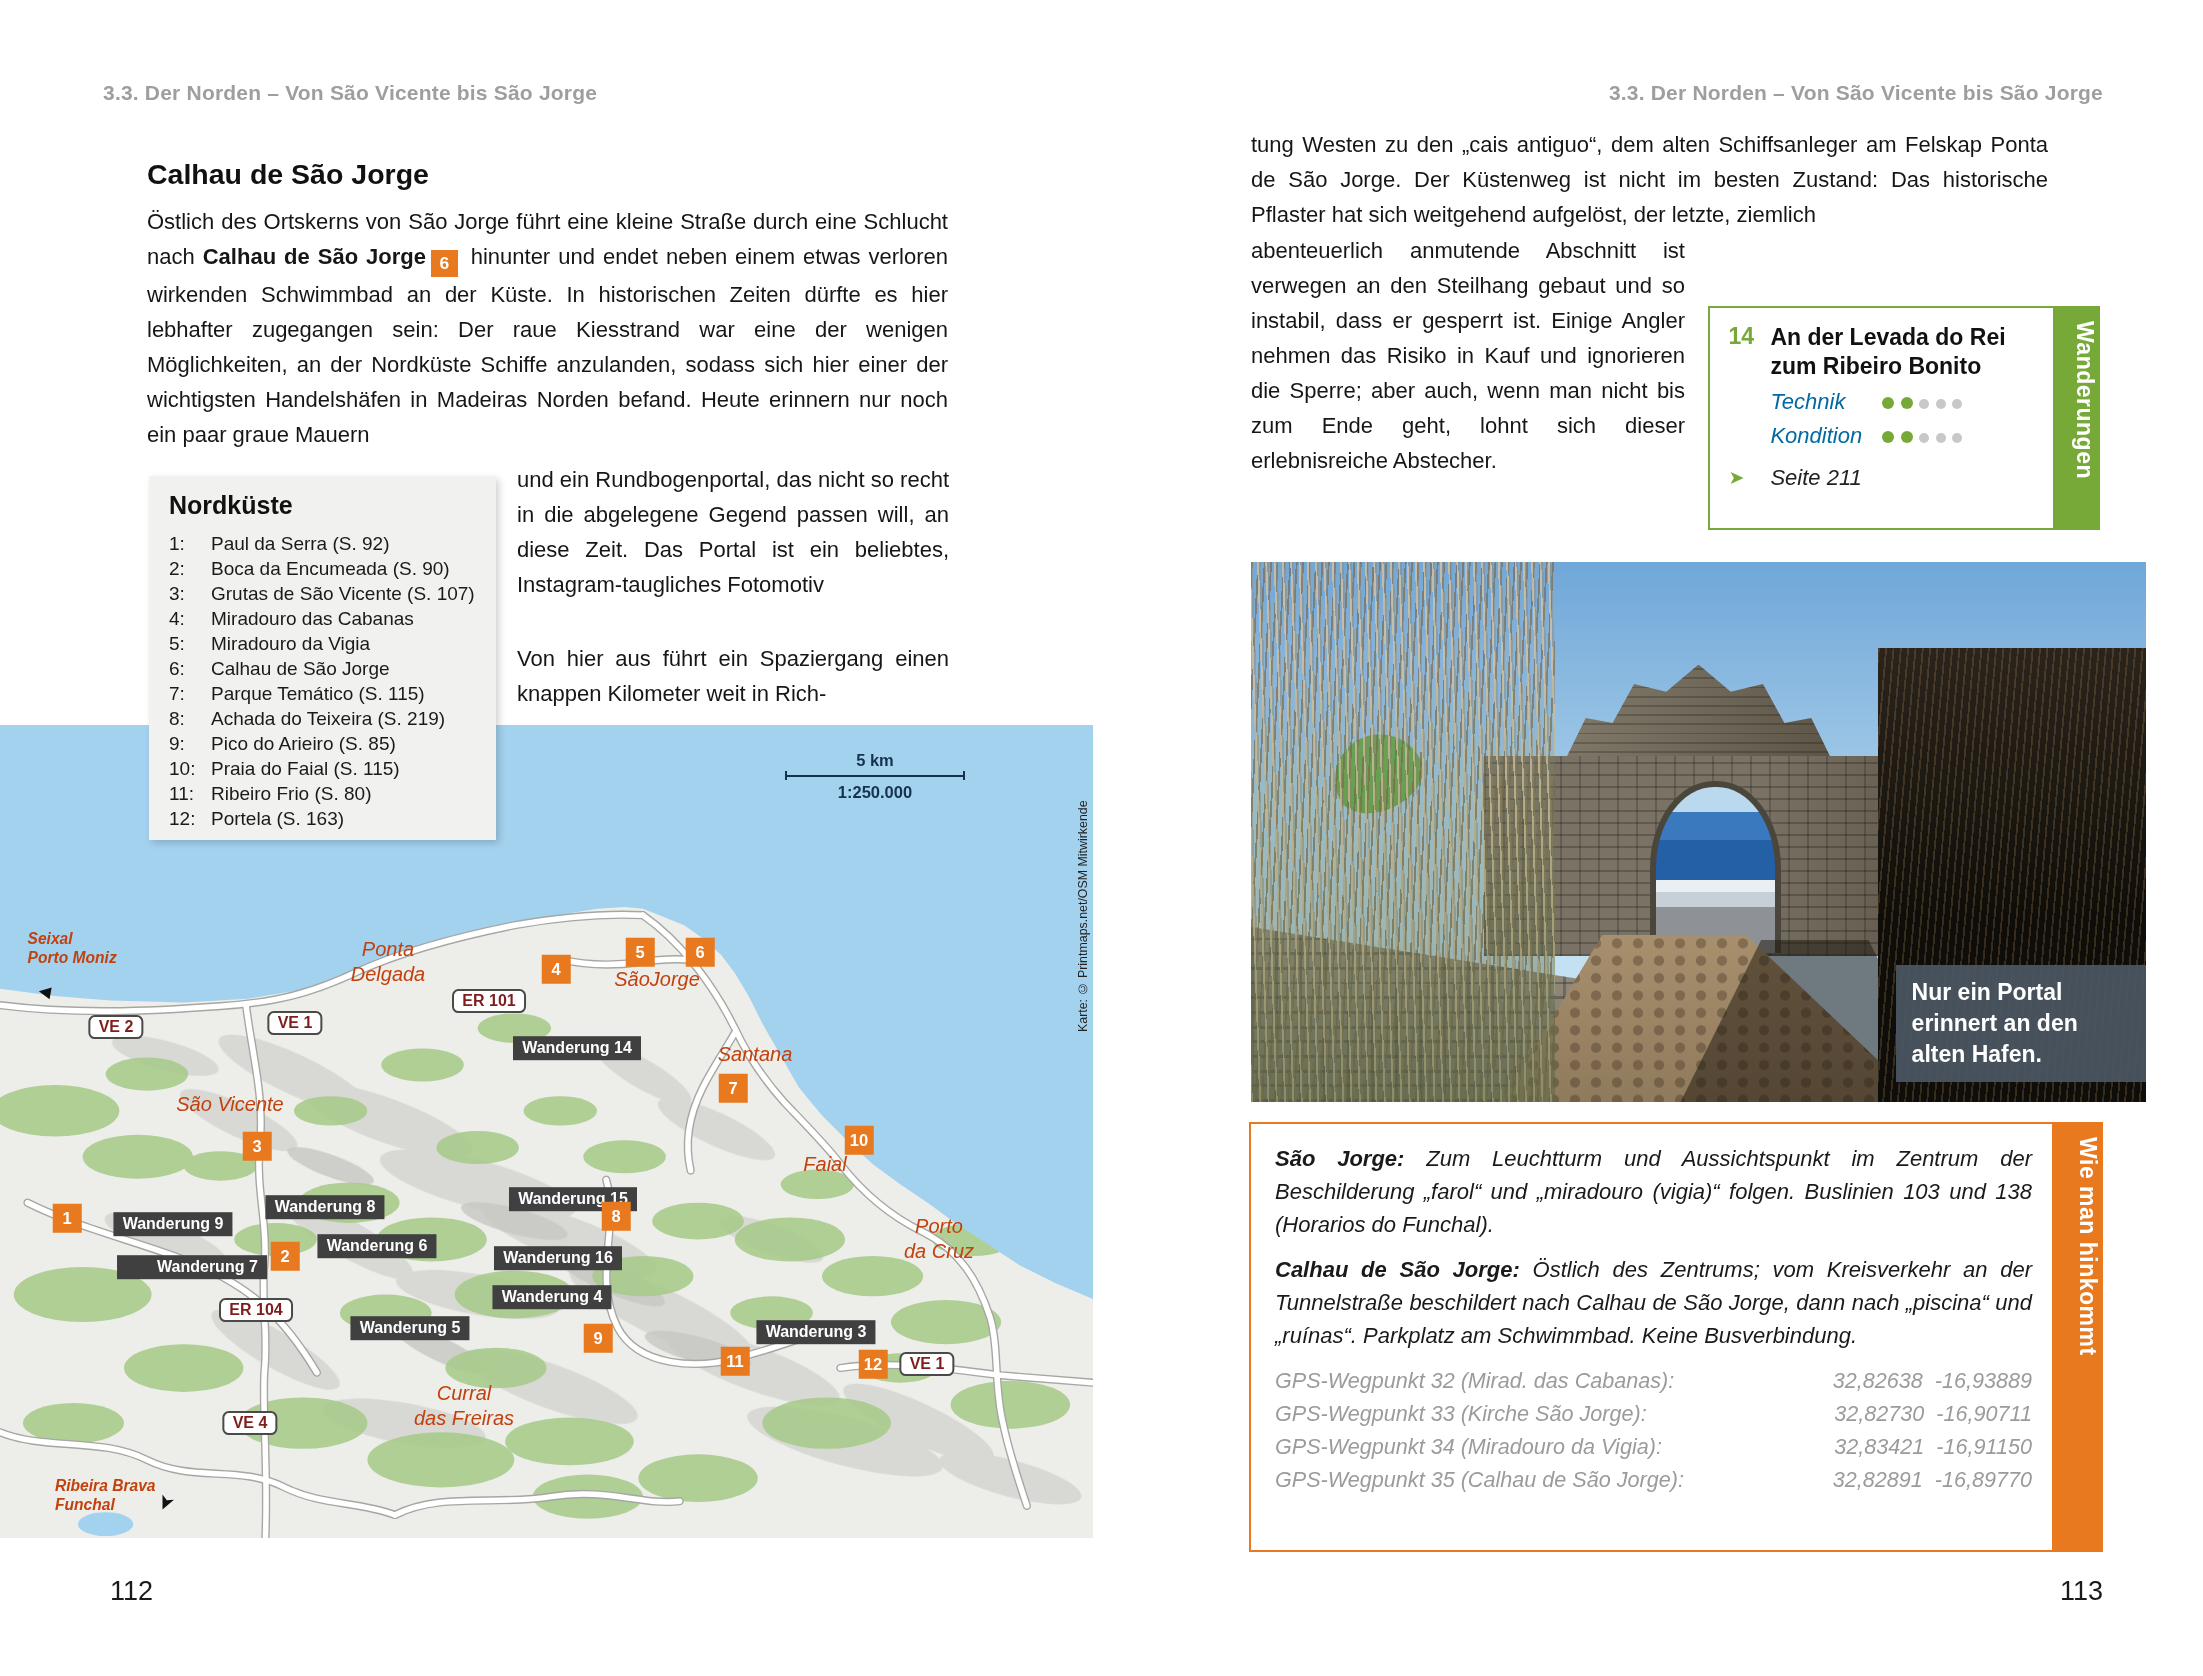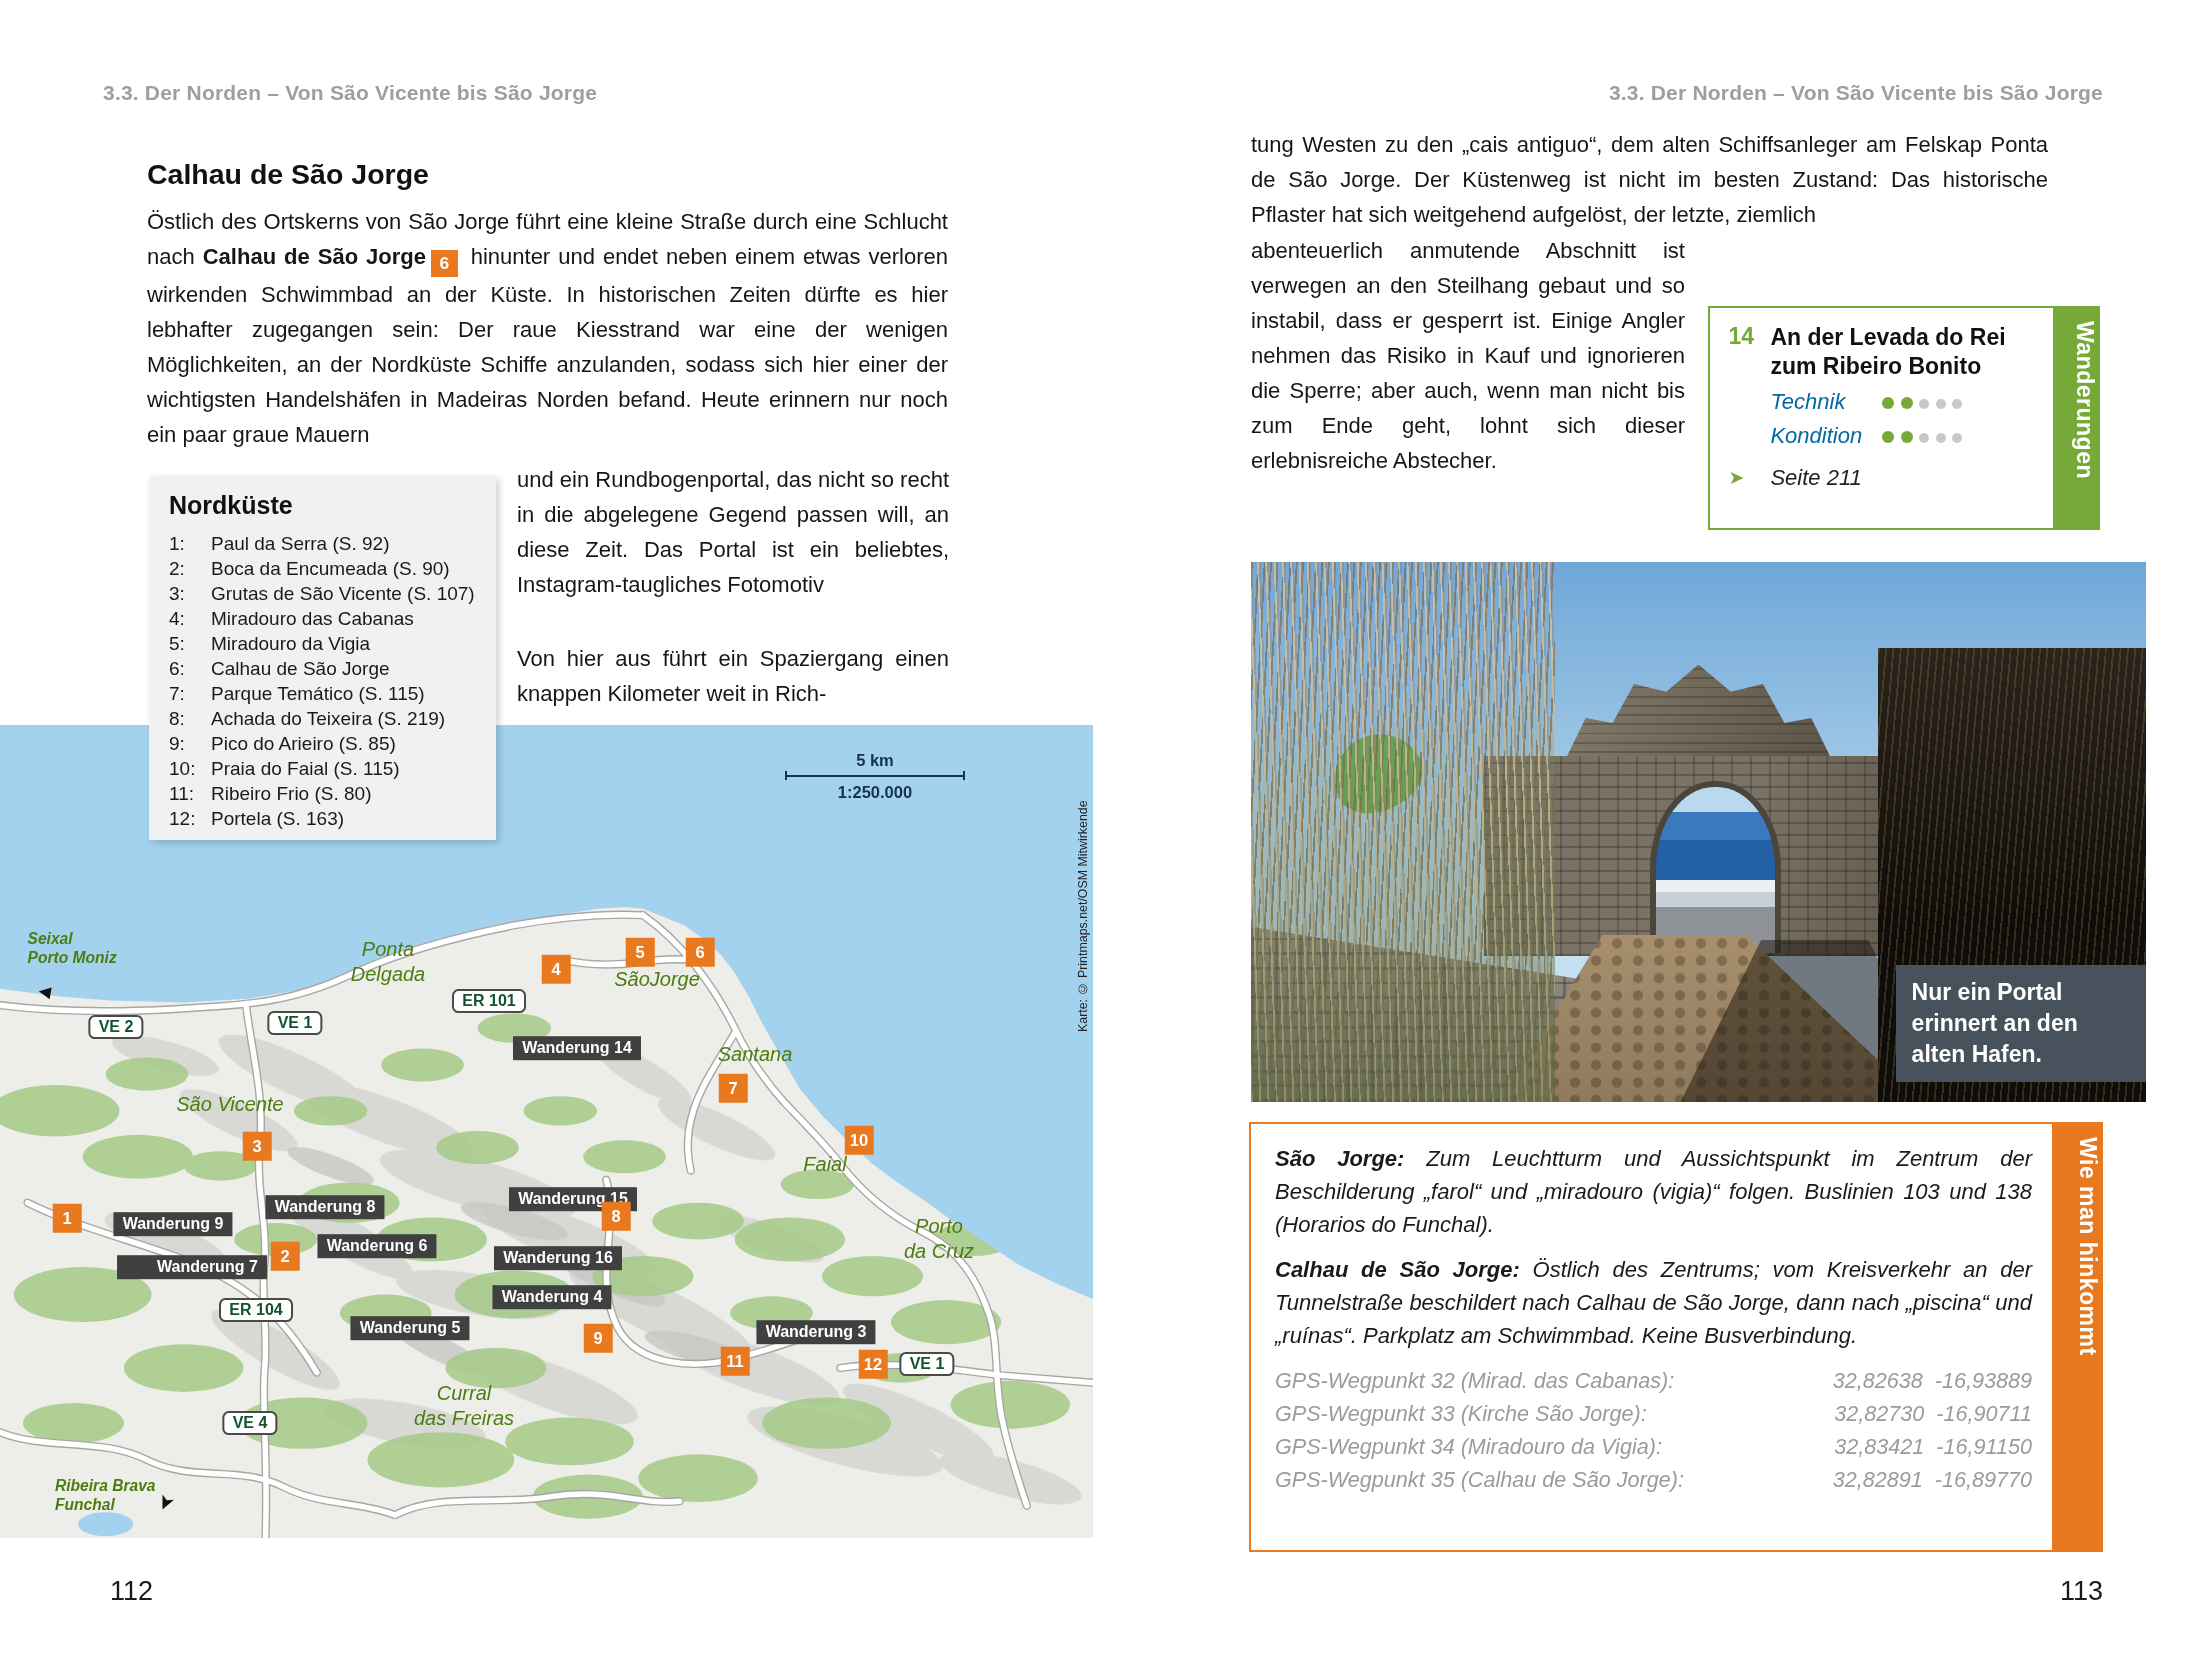--- a/index.html
+++ b/index.html
@@ -28,26 +28,26 @@
       z-index:6;box-shadow:2.8px 2.8px 7.3px rgba(0,0,0,.18);box-sizing:border-box;padding:14.7px 9.2px 0 20px;}
   #legend-title{font-size:25px;font-weight:bold;color:#111;margin-bottom:11px;}
   .legend-item{display:flex;font-size:19px;line-height:25px;color:#1a1a1a;}
   .legend-item .num{width:42px;flex:none;}
 
   
   #map{position:absolute;left:0;top:725px;width:1093px;height:813px;background:#EDEDEA;overflow:hidden;z-index:1;}
   #map svg{position:absolute;left:0;top:0;}
   #map-overlays{position:absolute;left:0;top:0;width:100%;height:100%;}
   .badge{position:absolute;transform:translate(-50%,-50%);background:#fff;border:2.8px solid #4A4A48;
-      border-radius:6.4px;font-size:16px;font-weight:bold;color:#14532d;padding:0.9px 8.3px;white-space:nowrap;z-index:3;}
+      border-radius:6.4px;font-size:16px;font-weight:bold;color:#7f1d1d;padding:0.9px 8.3px;white-space:nowrap;z-index:3;}
   .mark{position:absolute;transform:translate(-50%,-50%);background:#E8791F;color:#fff;font-weight:bold;
       font-size:16.5px;min-width:28.5px;height:28.5px;line-height:28.5px;text-align:center;z-index:4;padding:0 3.7px;box-sizing:border-box;}
   .trail{position:absolute;transform:translate(-50%,-50%);background:#404040;color:#fff;font-size:16px;
       padding:2.8px 9.2px;white-space:nowrap;z-index:3;font-weight:bold;}
-  .place{position:absolute;transform:translate(-50%,-50%);font-style:italic;color:#4d7c0f;text-align:center;z-index:2;white-space:nowrap;}
+  .place{position:absolute;transform:translate(-50%,-50%);font-style:italic;color:#c2410c;text-align:center;z-index:2;white-space:nowrap;}
   .place.lg{font-size:20px;line-height:25px;}
   .place.sm{font-size:15.6px;font-weight:bold;line-height:19px;}
   .place.anchor-left{transform:none;text-align:left;}
   .pl-line{display:block;}
   .place-arrow{position:absolute;font-size:20px;color:#111;z-index:2;}
   #map-scale{position:absolute;left:785px;top:26px;width:180px;text-align:center;z-index:2;color:#16324F;font-weight:bold;}
   #scale-label{font-size:16.5px;}
   .scale-line{border-left:2.8px solid #16324F;border-right:2.8px solid #16324F;height:9.2px;position:relative;margin:0.9px 0 2.8px;}
   .scale-line::before{content:"";position:absolute;left:0;right:0;top:3.7px;border-top:2.8px solid #16324F;}
   #scale-ratio{font-size:16.5px;}

